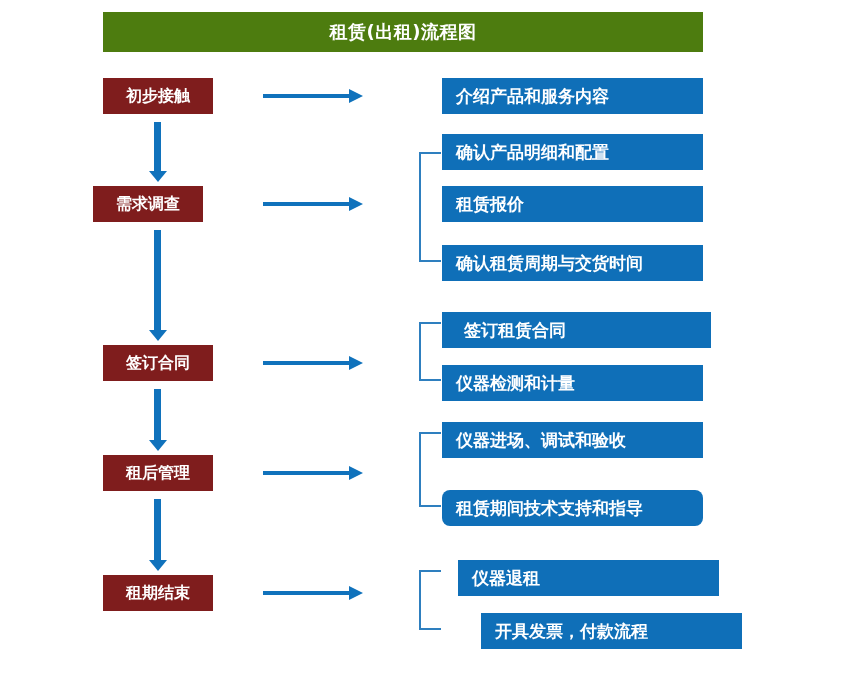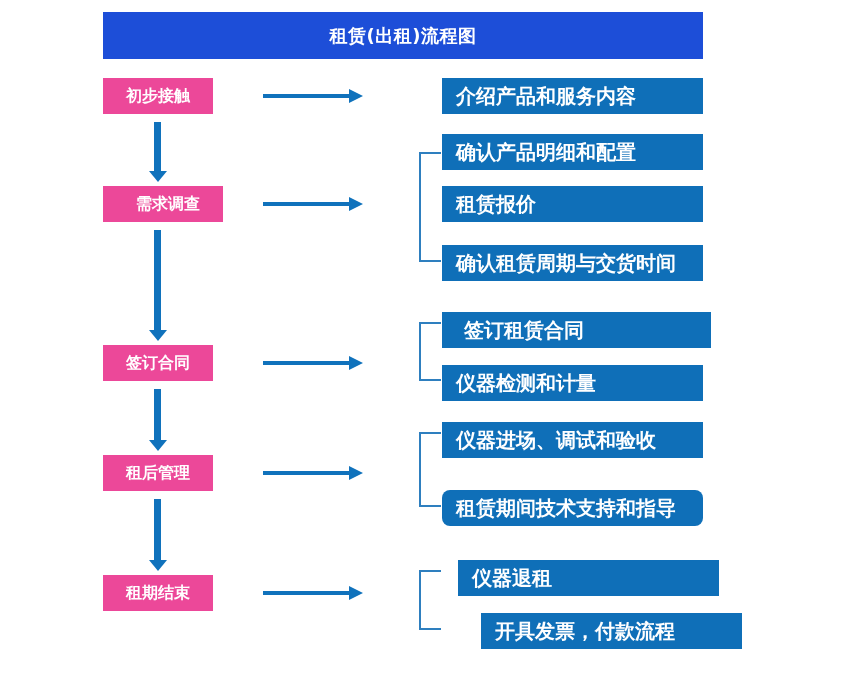--- a/index.html
+++ b/index.html
@@ -6,46 +6,46 @@
   body{
     width:844px;height:688px;
     background:#ffffff;
     font-family:"DejaVu Sans","Liberation Sans",sans-serif;
     overflow:hidden;
   }
   #canvas{position:relative;width:844px;height:688px;}
 
   .title-bar{
     position:absolute;
-    left:103px;top:12px;width:600px;height:47px;
-    background:#1d4ed8;
+    left:103px;top:12px;width:600px;height:40px;
+    background:#4d7c0f;
     display:flex;align-items:center;justify-content:center;
   }
   .title-bar .t{
     color:#ffffff;font-size:18px;font-weight:bold;letter-spacing:.5px;
   }
 
   .stage-box{
     position:absolute;
     width:110px;height:36px;
-    background:#ec4899;
+    background:#7f1d1d;
     display:flex;align-items:center;justify-content:center;
   }
   .stage-box .t{
     color:#ffffff;font-size:16px;font-weight:bold;white-space:nowrap;
   }
 
   .detail-box{
     position:absolute;
     left:442px;width:261px;height:36px;
     background:#0F6FB8;
     display:flex;align-items:center;
   }
   .detail-box .t{
-    color:#ffffff;font-size:20px;font-weight:bold;
+    color:#ffffff;font-size:17px;font-weight:bold;
     padding-left:14px;white-space:nowrap;
   }
 
   
   .h-arrow{position:absolute;height:14px;}
   .h-arrow .shaft{
     position:absolute;left:0;top:5px;height:4px;width:88px;
     background:#1072BC;
   }
   .h-arrow .head{
@@ -86,21 +86,21 @@
 
 <div id="canvas">
 
   <div class="title-bar">
     <span class="t">租赁(出租)流程图</span>
   </div>
 
   <div class="stage-box" style="left:103px;top:78px;">
     <span class="t">初步接触</span>
   </div>
-  <div class="stage-box" style="left:103px;top:186px;padding-left:10px;">
+  <div class="stage-box" style="left:93px;top:186px;">
     <span class="t">需求调查</span>
   </div>
   <div class="stage-box" style="left:103px;top:345px;">
     <span class="t">签订合同</span>
   </div>
   <div class="stage-box" style="left:103px;top:455px;">
     <span class="t">租后管理</span>
   </div>
   <div class="stage-box" style="left:103px;top:575px;">
     <span class="t">租期结束</span>

